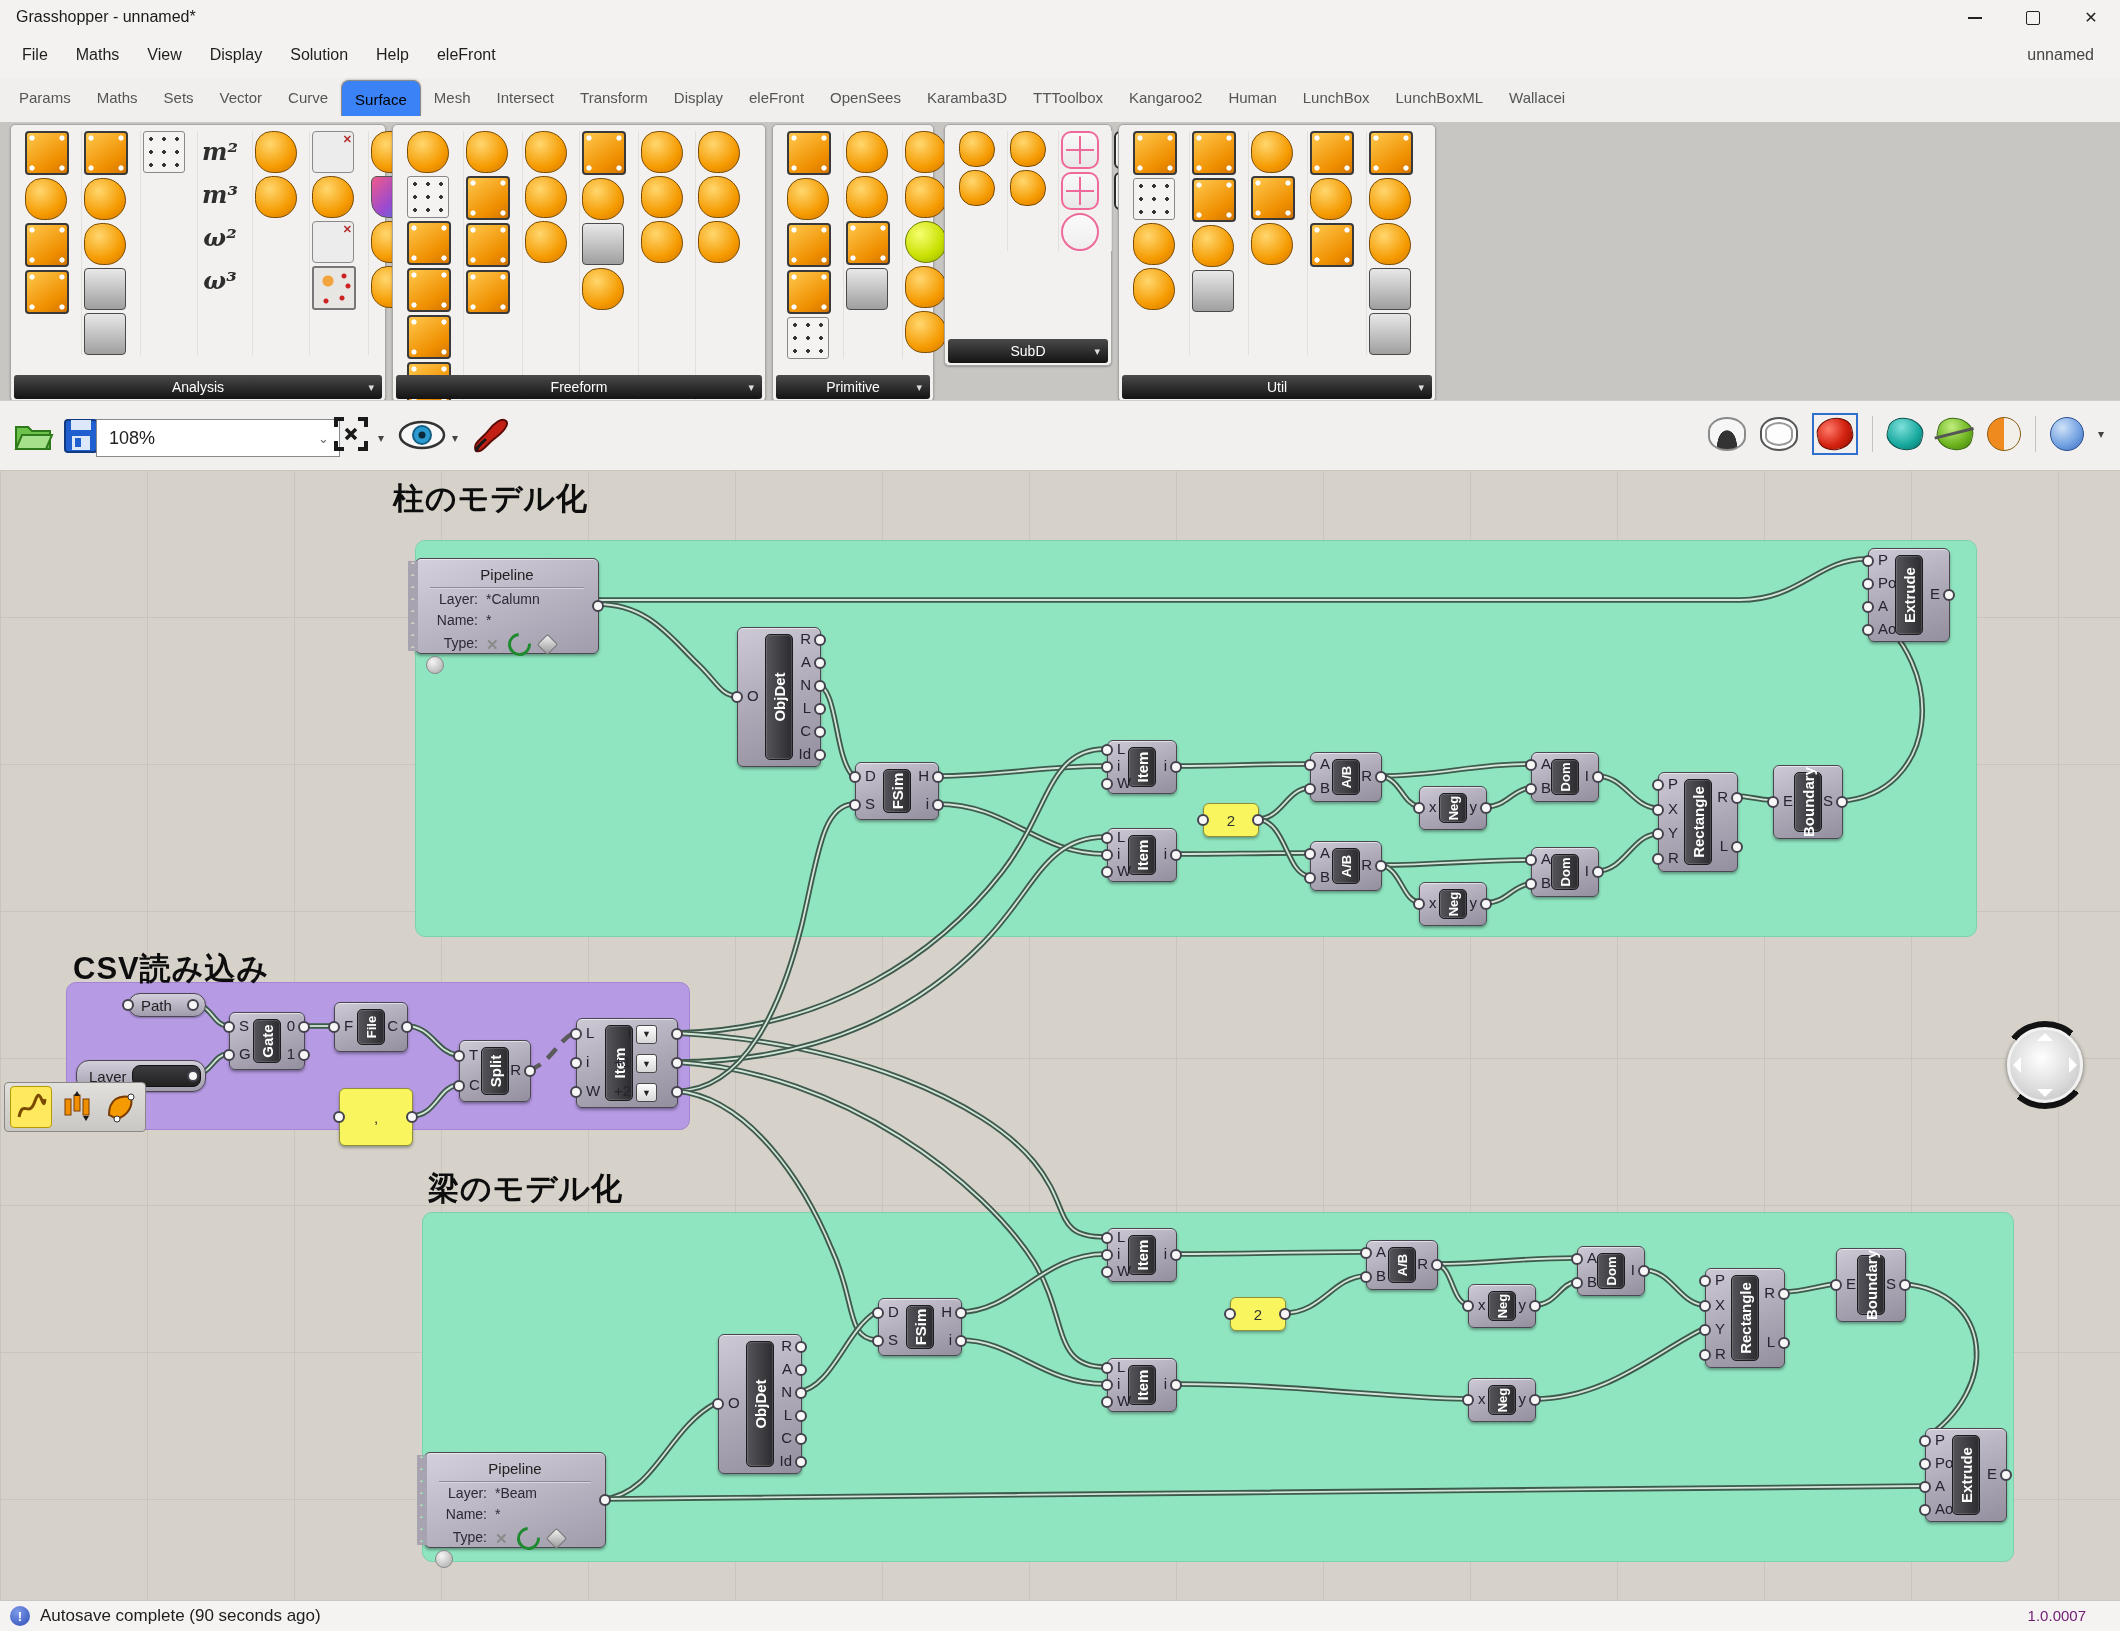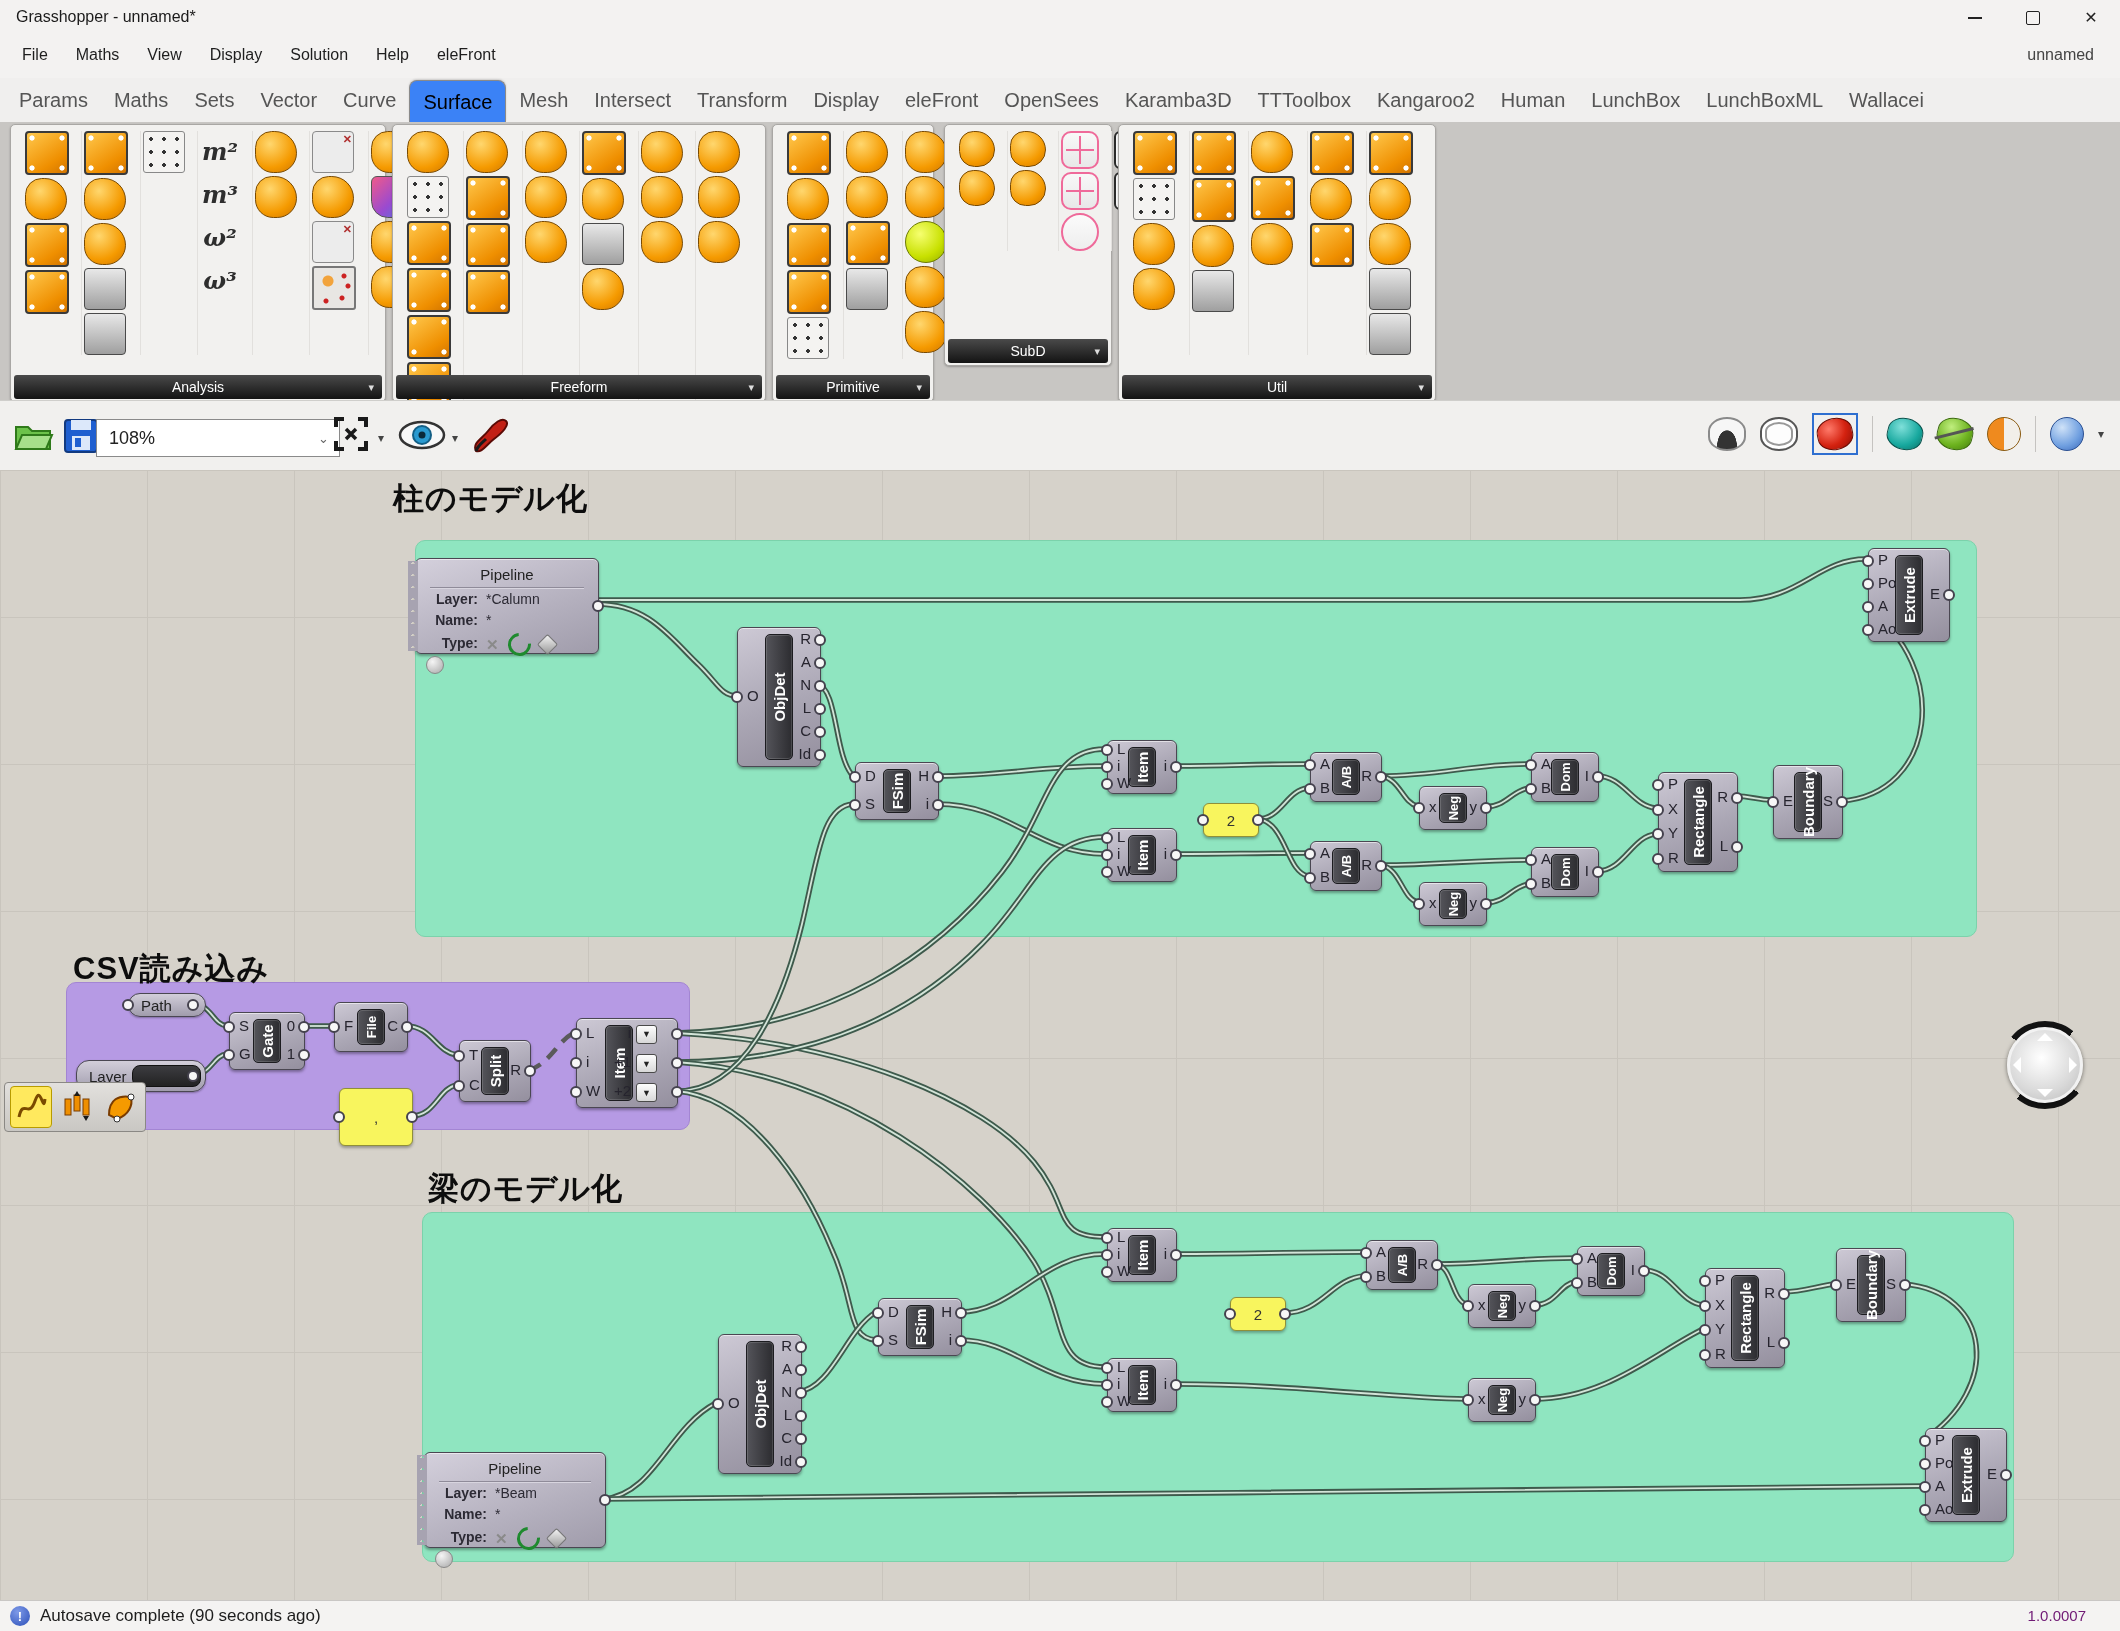--- a/index.html
+++ b/index.html
@@ -11,21 +11,21 @@
   .wbtns{position:absolute;right:0;top:0;height:36px;display:flex;}
   .wbtn{width:58px;height:36px;display:flex;align-items:center;justify-content:center;color:#222;}
   .mini{width:14px;height:2px;background:#222;}
   .maxi{width:12px;height:12px;border:1.6px solid #222;border-radius:2px;}
   .clos{font-size:16px;line-height:16px;}
   #menubar{left:0;top:36px;width:2120px;height:42px;background:#f3f2f1;}
   .menuitem{display:inline-block;padding:10px 14px;font-size:16px;color:#1e1e1e;}
   #menu-right{position:absolute;right:26px;top:10px;font-size:16px;color:#444;}
   
   #tabstrip{left:0;top:78px;width:2120px;height:44px;background:#f0efee;}
-  .tab{display:inline-block;padding:10px 13px 8px;font-size:20px;color:#555;}
+  .tab{display:inline-block;padding:10px 13px 8px;font-size:15px;color:#555;}
   .tab.active{background:#3b82f6;border:1px solid #8a8a8a;border-bottom:none;border-radius:8px 8px 0 0;
     color:#000;position:relative;top:2px;box-shadow:0 -1px 2px rgba(0,0,0,.15);}
   
   #ribbon{left:0;top:122px;width:2120px;height:278px;background:#c8c6c3;}
   .panel{position:absolute;top:2px;background:#f2f1ef;border:1px solid #a9a7a4;border-radius:5px;
     box-shadow:0 1px 2px rgba(0,0,0,.25);}
   .panel .cols{display:flex;gap:10px;padding:6px 12px;}
   .panel .col{display:flex;flex-direction:column;gap:3px;padding:0 2px;}
   .panel .col + .col{border-left:1px solid #e2e0dd;}
   .plabel{position:absolute;left:3px;right:3px;bottom:2px;height:24px;border-radius:3px;
@@ -128,21 +128,21 @@
     font-size:15px;color:#333;}
   .capsule{position:absolute;z-index:3;border-radius:13px;border:1.5px solid #4a4752;
     background:linear-gradient(#d2ceda,#a09cac);box-shadow:0 1px 2px rgba(0,0,0,.3);
     display:flex;align-items:center;font-size:15px;color:#222;}
   .cap-dark{position:absolute;right:4px;top:4px;bottom:4px;width:52%;border-radius:8px;
     background:linear-gradient(#3c3c40,#222);border:1px solid #111;}
   
   .pipe .pt{position:absolute;left:0;right:0;top:7px;text-align:center;font-size:15px;color:#222;}
   .pipe .psep{position:absolute;left:14px;right:14px;top:28px;height:1px;background:#8f8b99;box-shadow:0 1px 0 #d8d5df;}
   .prow{position:absolute;left:10px;right:8px;height:20px;font-size:14px;color:#2c2a34;}
-  .prow .pl{display:inline-block;width:52px;text-align:right;margin-right:8px;font-weight:bold;}
+  .prow .pl{display:inline-block;width:52px;text-align:right;margin-right:8px;}
   .pz{position:absolute;left:-8px;top:2px;bottom:2px;width:10px;
     background:linear-gradient(-45deg,transparent 5px,#a7a3b1 0),linear-gradient(45deg,transparent 5px,#a7a3b1 0);
     background-position:left center;background-size:10px 12px;background-repeat:repeat-y;}
   .ticon{display:inline-block;vertical-align:middle;margin-right:9px;}
   .t-x{color:#8a8a8a;font-weight:bold;font-size:15px;}
   .t-sp{width:17px;height:17px;border-radius:50%;border:3.5px solid #1f8a2f;border-top-color:transparent;transform:rotate(40deg);}
   .t-di{width:13px;height:13px;background:linear-gradient(135deg,#f2f2f2,#9a9a9a);border:1px solid #777;transform:rotate(45deg);border-radius:2px;}
   .t-ci{width:16px;height:16px;border-radius:50%;background:radial-gradient(circle at 35% 30%,#f5f5f5,#a8a8a8);border:1px solid #888;}
   
   #bwidget{position:absolute;left:4px;top:1082px;z-index:6;background:linear-gradient(#e2e0dd,#c9c7c3);

